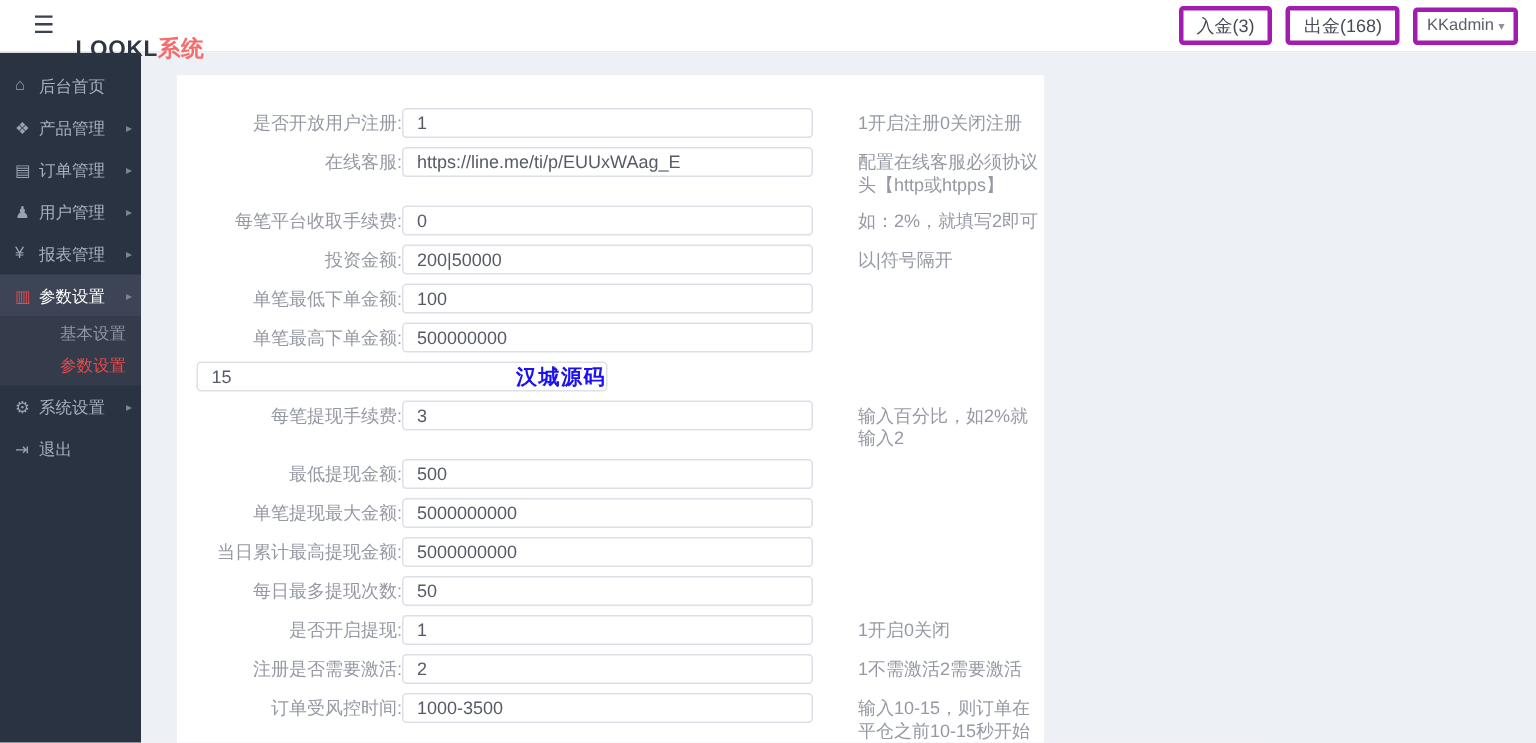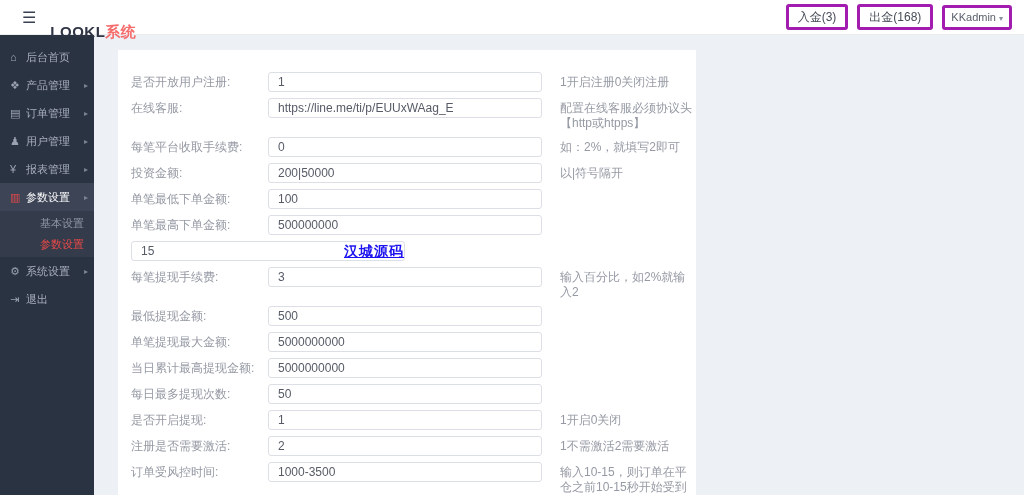--- a/index.html
+++ b/index.html
@@ -36,29 +36,29 @@
   .sub-item.active { color:#e84a4a; }
 
   
   .main { position:absolute; left:94px; top:35px; width:930px; height:460px;
     background:#edf0f5; overflow:hidden; }
   .card { position:absolute; left:24px; top:15px; width:578px; height:520px;
     background:#ffffff; padding:22px 0 0 13px; }
 
   .form-row { display:flex; align-items:flex-start; margin-bottom:6px; }
   .form-label { width:137px; flex:none; font-size:12px; color:#9599a3;
-    line-height:20px; white-space:nowrap; overflow:hidden; }
+    line-height:20px; white-space:nowrap; overflow:hidden;text-align:right; }
   .input-wrap { width:274px; flex:none; position:relative; }
   .form-input { width:274px; height:20px; border:1px solid #dcdfe6; border-radius:3px;
     padding:0 9px; font-size:12px; color:#565b66; outline:none; background:#fff;
     font-family:"Liberation Sans","DejaVu Sans",sans-serif; }
-  .form-hint { margin-left:18px; width:140px; font-size:12px; color:#9599a3;
+  .form-hint { margin-left:30px; width:140px; font-size:12px; color:#9599a3;
     line-height:15px; padding-top:3px; }
   .watermark { position:absolute; right:1px; top:2px; font-size:14px;
-    font-weight:bold; letter-spacing:1px;text-decoration:underline; }
+    font-weight:bold; letter-spacing:1px; }
 </style>
 </head>
 <body>
 
 <div class="header">
   <span class="hamburger">☰</span>
   <span class="logo"><span>LOOKL</span><span class="accent">系统</span></span>
   <span class="header-spacer"></span>
   <button class="hbtn">入金(3)</button>
   <button class="hbtn">出金(168)</button>

